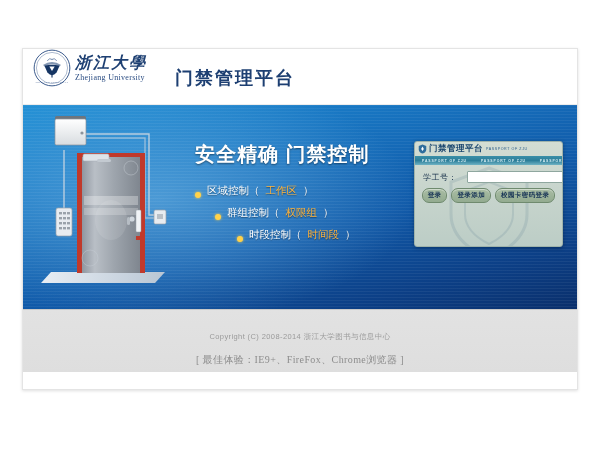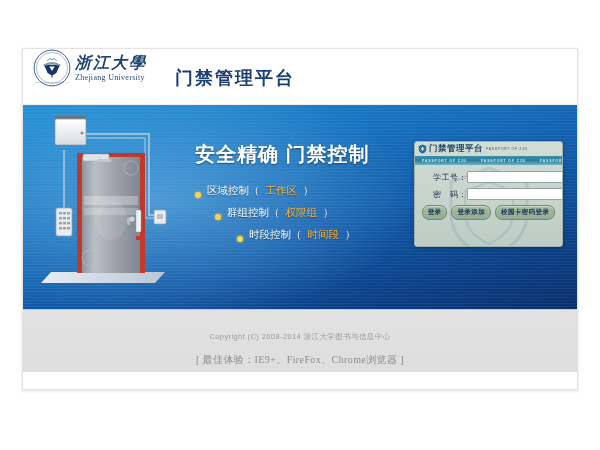--- a/index.html
+++ b/index.html
@@ -226,21 +226,20 @@
   .form-row {
     display: flex;
     align-items: center;
     margin-bottom: 5px;
   }
 
   .form-label {
     width: 44px;
     font-size: 8px;
     color: #17304a;
-    text-align: right;
     letter-spacing: 0.5px;
     white-space: nowrap;
     flex: 0 0 auto;
   }
 
   .form-input {
     flex: 1 1 auto;
     height: 12px;
     background: #ffffff;
     border: 1px solid #8fa79f;
@@ -445,24 +444,20 @@
         <span class="strip-text">PASSPORT OF ZJU</span>
         <span class="strip-text">PASSPORT OF ZJU</span>
 
       </div>
 
       <div id="login-form">
         <div class="form-row">
           <span class="form-label">学工号：</span>
           <input class="form-input" type="text" value="" style="">
         </div>
-        <div class="form-row">
-          <span class="form-label">密　码：</span>
-          <input class="form-input" type="password" value="" style="">
-        </div>
 
         <div id="login-buttons">
           <button class="login-btn">登录</button>
           <button class="login-btn">登录添加</button>
           <button class="login-btn">校园卡密码登录</button>
         </div>
       </div>
     </div>
   </div>
 

